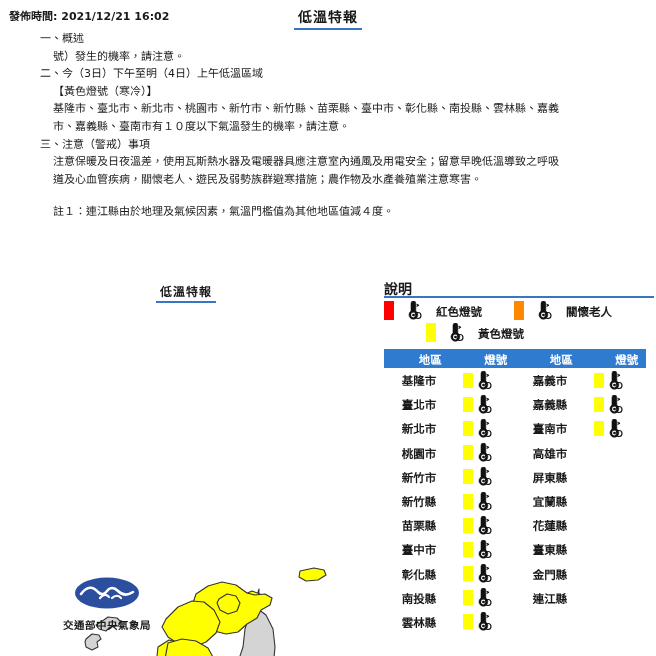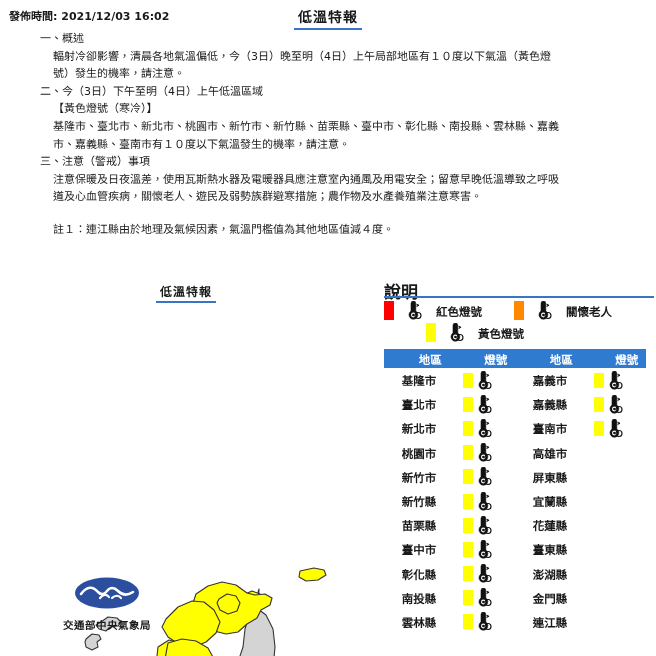--- a/index.html
+++ b/index.html
@@ -65,21 +65,21 @@
     font-size:10.5px;font-weight:bold;margin-top:1px;letter-spacing:0.5px;
     white-space:nowrap;
   }
 
   
   .legend-panel{
     position:absolute;left:380px;top:275px;width:276px;height:381px;
   }
   .legend-heading{
     position:absolute;left:4px;top:3px;
-    font-size:17px;font-weight:bold;
+    font-size:14px;font-weight:bold;
   }
   .legend-rule{
     position:absolute;left:4px;top:21px;width:270px;height:2px;
     background:#3a74c4;
   }
   .legend-row{
     position:absolute;display:flex;align-items:center;gap:11px;
   }
   .lg-red{left:4px;top:26px;}
   .lg-orange{left:134px;top:26px;}
@@ -115,29 +115,28 @@
     padding-left:9px;box-sizing:border-box;gap:2px;
   }
   .cell-sw{width:10px;height:15px;display:inline-block;}
   .thermo{display:inline-block;vertical-align:middle;}
 </style>
 </head>
 <body>
 
 <div class="report">
 
-  <div class="pubtime">發佈時間: 2021/12/03 16:02</div>
+  <div class="pubtime">發佈時間: 2021/12/21 16:02</div>
 
   <div class="doc-title">
     <span class="t">低溫特報</span>
   </div>
 
   <div class="body-text">
     <p>一、概述</p>
-    <p class="ind">輻射冷卻影響，清晨各地氣溫偏低，今（3日）晚至明（4日）上午局部地區有１０度以下氣溫（黃色燈</p>
     <p class="ind">號）發生的機率，請注意。</p>
     <p>二、今（3日）下午至明（4日）上午低溫區域</p>
     <p class="ind">【黃色燈號（寒冷）】</p>
     <p class="ind">基隆市、臺北市、新北市、桃園市、新竹市、新竹縣、苗栗縣、臺中市、彰化縣、南投縣、雲林縣、嘉義</p>
     <p class="ind">市、嘉義縣、臺南市有１０度以下氣溫發生的機率，請注意。</p>
     <p>三、注意（警戒）事項</p>
     <p class="ind">注意保暖及日夜溫差，使用瓦斯熱水器及電暖器具應注意室內通風及用電安全；留意早晚低溫導致之呼吸</p>
     <p class="ind">道及心血管疾病，關懷老人、遊民及弱勢族群避寒措施；農作物及水產養殖業注意寒害。</p>
     <p class="ind2" style="margin-top:15px;">註１：連江縣由於地理及氣候因素，氣溫門檻值為其他地區值減４度。</p>
   </div>
@@ -443,24 +442,20 @@
         </div>
         <div class="trow">
           <div class="td-region">花蓮縣</div>
           <div class="td-signal"></div>
         </div>
         <div class="trow">
           <div class="td-region">臺東縣</div>
           <div class="td-signal"></div>
         </div>
         <div class="trow">
-          <div class="td-region">澎湖縣</div>
-          <div class="td-signal"></div>
-        </div>
-        <div class="trow">
           <div class="td-region">金門縣</div>
           <div class="td-signal"></div>
         </div>
         <div class="trow">
           <div class="td-region">連江縣</div>
           <div class="td-signal"></div>
         </div>
       </div>
   </div>
 </div>

